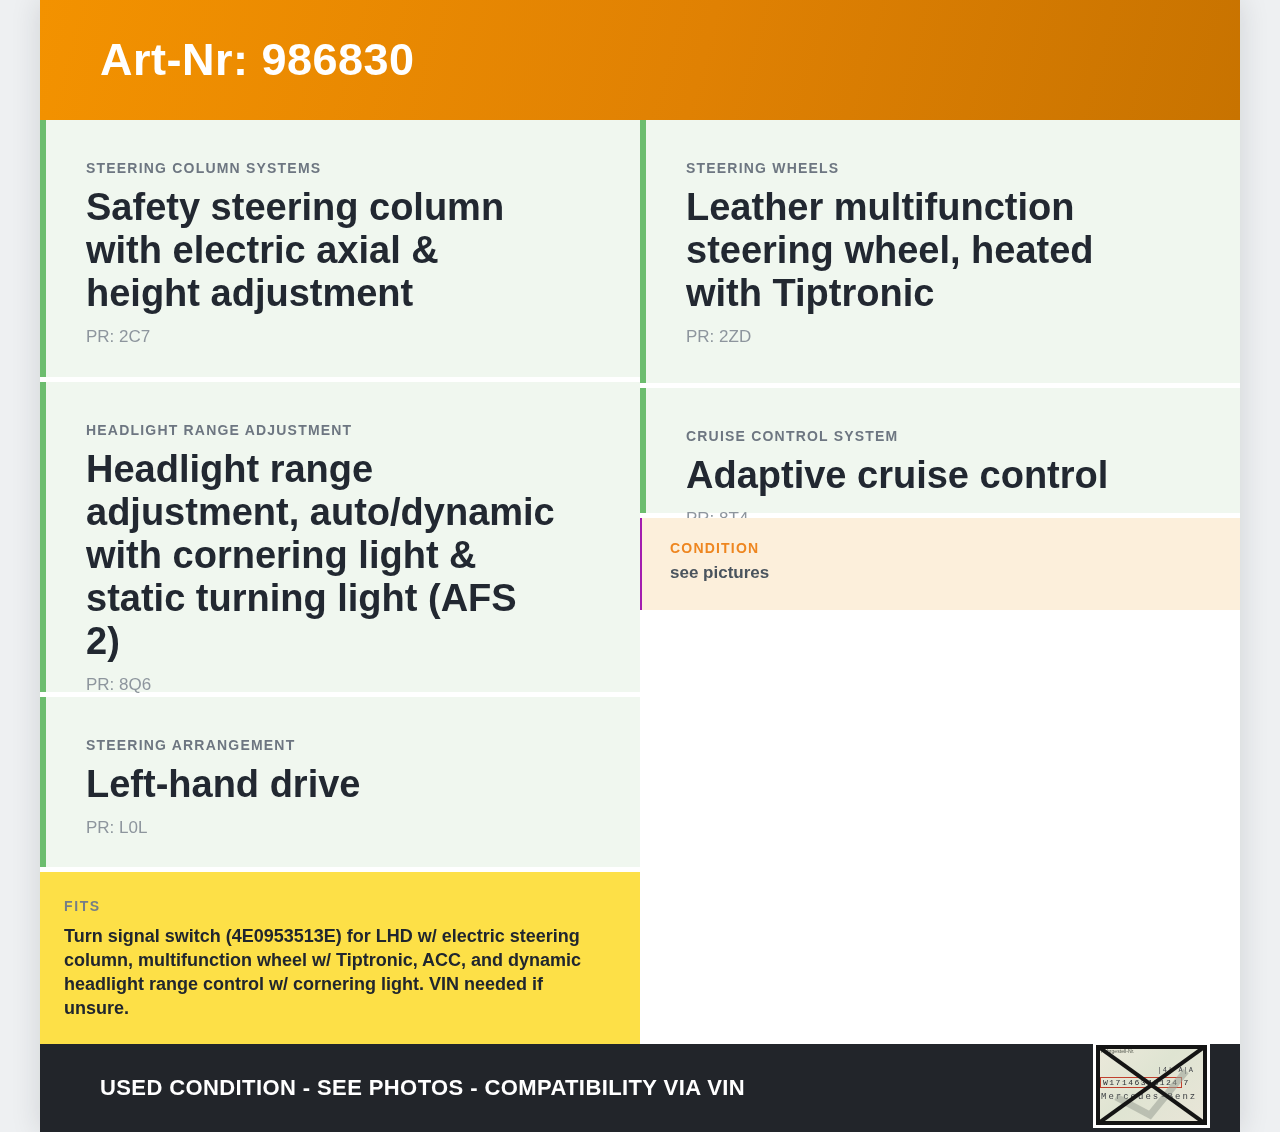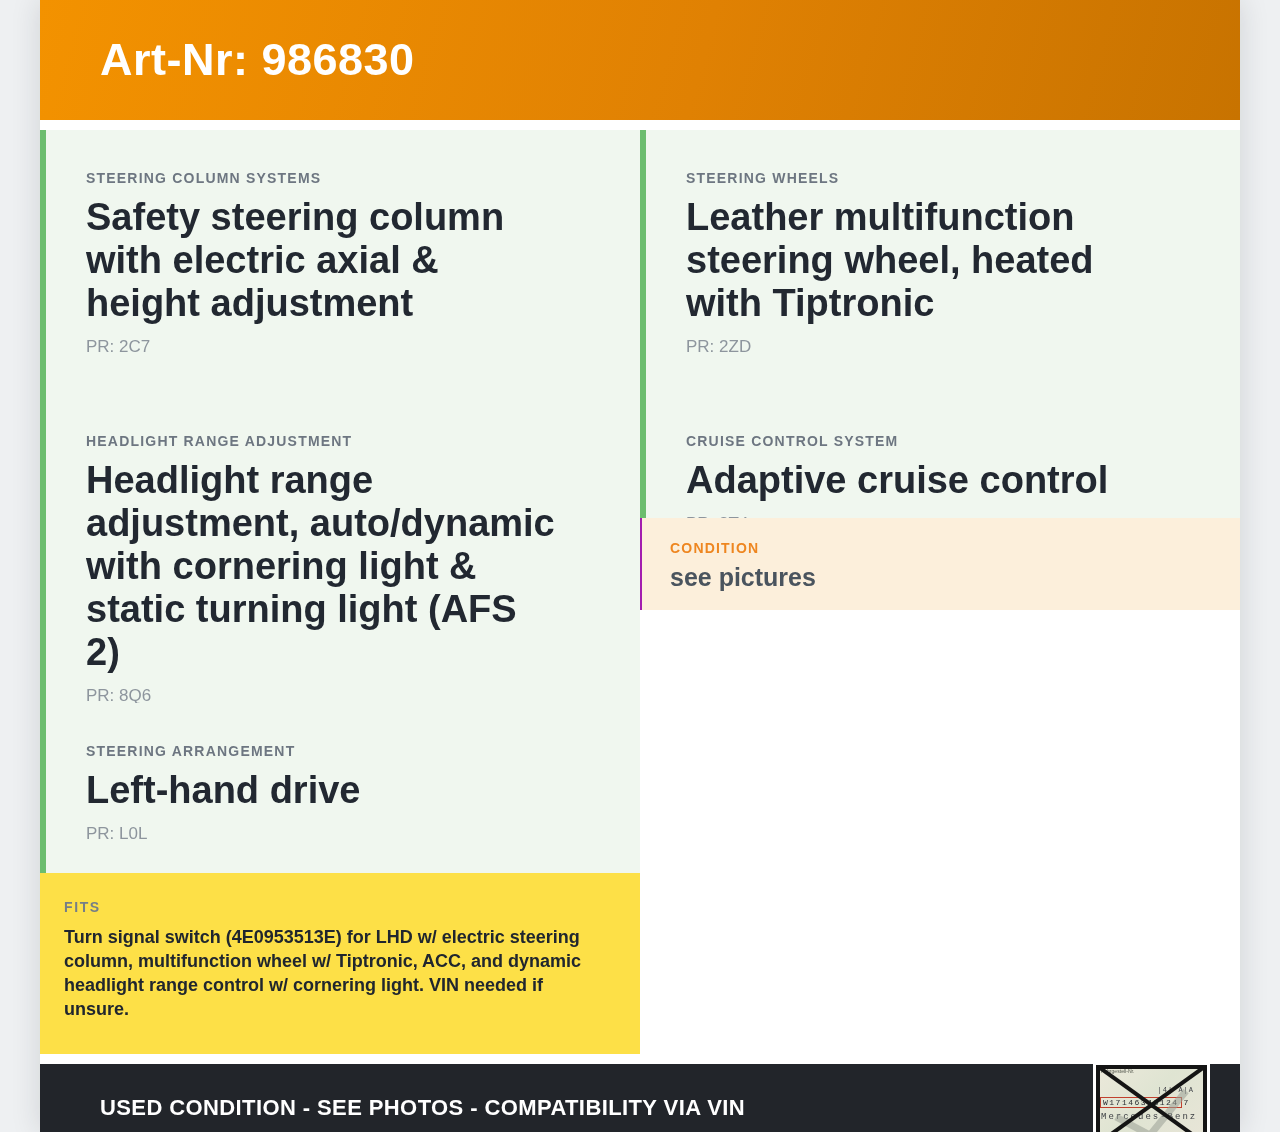--- a/index.html
+++ b/index.html
@@ -9,21 +9,20 @@
     font-family:"Liberation Sans", sans-serif;
     overflow:hidden;
   }
   .container{
     position:relative;
     margin-left:40px;
     width:1200px;height:1132px;
     display:flex;flex-direction:column;
     background:#ffffff;
     box-shadow:0 0 28px rgba(30,35,40,.14);
-    gap:10px;
   }
   
   .header{
     height:120px;flex:0 0 120px;
     background:linear-gradient(105deg,#f39200 0%,#e08103 55%,#c87300 100%);
     display:flex;align-items:center;
     padding-left:60px;box-sizing:border-box;
   }
   .header h1{
     margin:0;color:#ffffff;
@@ -33,20 +32,21 @@
   .main{
     height:924px;flex:0 0 924px;
     display:flex;background:#ffffff;
   }
   .col{width:600px;display:flex;flex-direction:column;}
   .card{
     box-sizing:border-box;
     border-left:6px solid #6cbd6e;
     background:#f0f7ef;
     padding:40px 30px 30px 40px;
+    margin-bottom:5px;
   }
   .card-label{
     font-size:14px;font-weight:700;letter-spacing:1.2px;
     color:#6d7681;margin:0 0 10px 0;text-transform:uppercase;
   }
   .card-title{
     font-size:38px;line-height:43px;font-weight:700;
     color:#222831;margin:0;max-width:470px;
   }
   .card-title.w-r1{max-width:440px;}
@@ -60,21 +60,21 @@
     box-sizing:border-box;height:92px;
     border-left:2px solid #a21caf;
     background:#fcefdb;
     padding:22px 28px;margin-bottom:5px;
   }
   .condition-label{
     font-size:14px;font-weight:700;letter-spacing:1.2px;
     color:#ee8620;margin:0 0 7px 0;text-transform:uppercase;
   }
   .condition-value{
-    font-size:25px;font-weight:600;color:#4a545e;margin:0;
+    font-size:17px;font-weight:600;color:#4a545e;margin:0;
   }
   .fits{
     flex:1 1 auto;background:#fde047;
     padding:26px 24px;box-sizing:border-box;
   }
   .fits-label{
     font-size:14px;font-weight:700;letter-spacing:1.6px;
     color:#757e87;margin:0 0 10px 0;text-transform:uppercase;
   }
   .fits-text{

